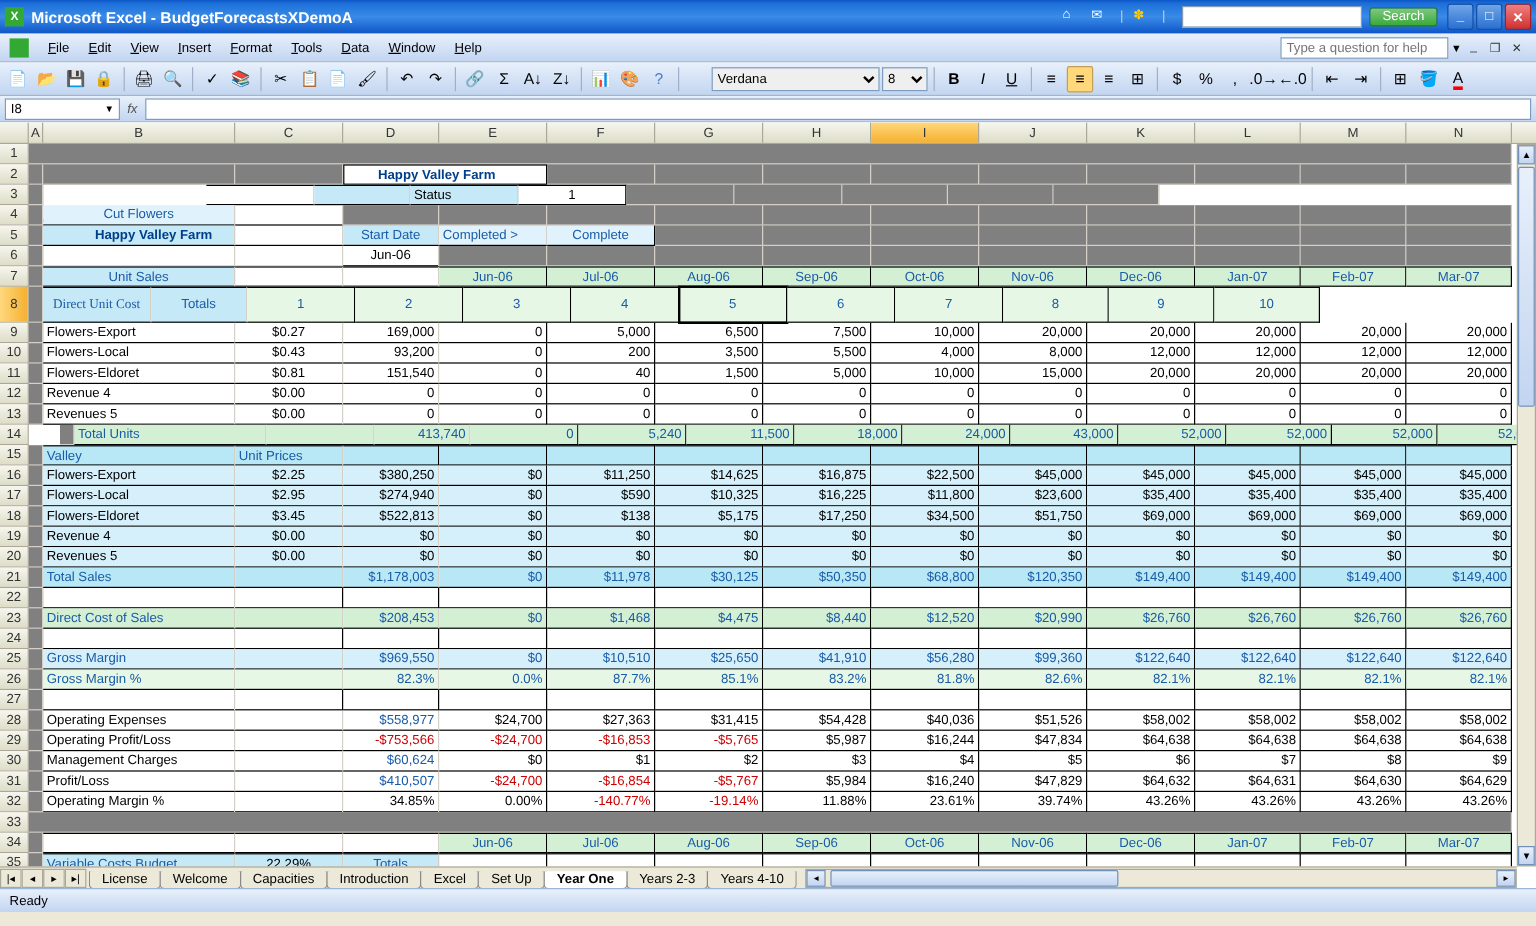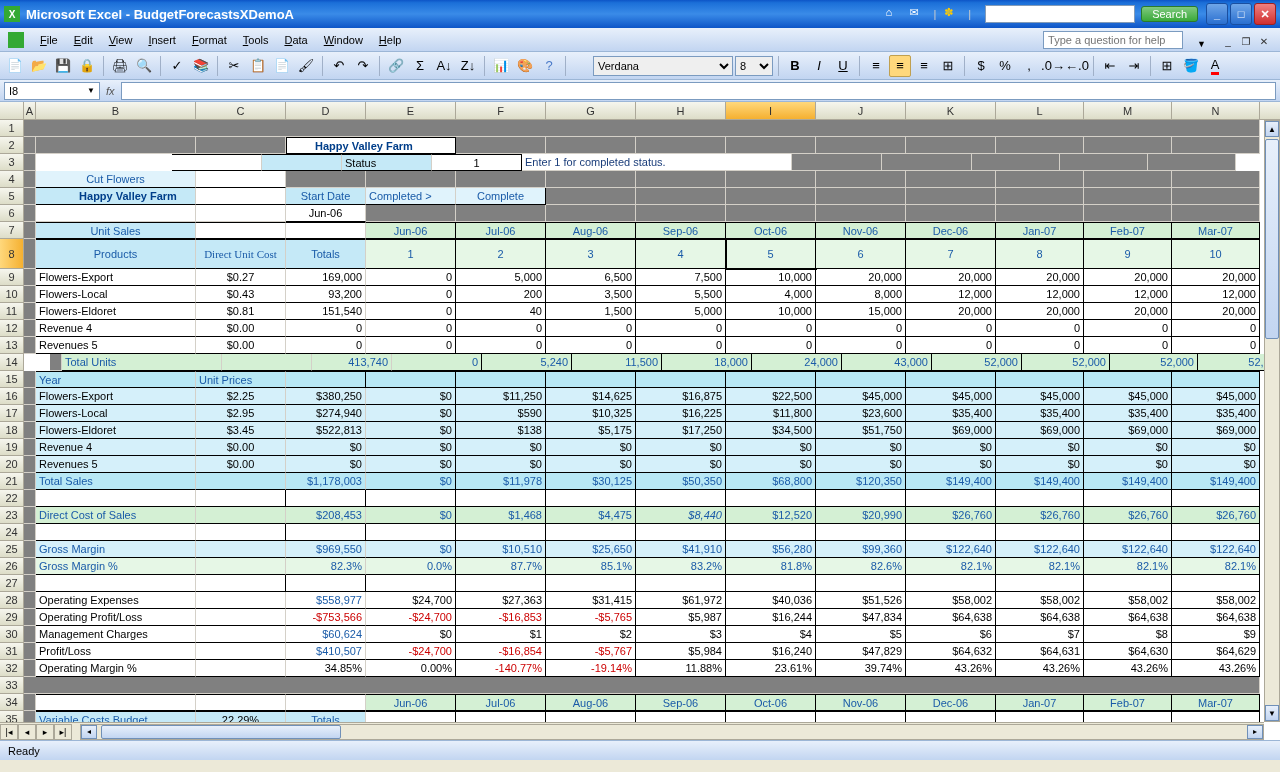--- a/index.html
+++ b/index.html
@@ -17,21 +17,21 @@
 .titlebar .winbtn { width: 22px; height: 22px; background: linear-gradient(to bottom, #6fa6e8, #2a6fd0); border: 1px solid #1a4fa0; border-radius: 3px; color: white; display: flex; align-items: center; justify-content: center; font-weight: bold; cursor: pointer; font-family: Arial; }
 .titlebar .winbtn.close { background: linear-gradient(to bottom, #f08080, #d03030); border-color: #a02020; }
 .titlebar .msn-icons { display: flex; gap: 8px; margin-right: 14px; align-items: center; }
 .titlebar .msn-icon { width: 16px; height: 16px; display: inline-block; }
 
 
 .menubar { background: linear-gradient(to bottom, #e8f0fb, #c2d5f1); height: 24px; display: flex; align-items: center; padding: 0 8px; border-bottom: 1px solid #9cb6d6; }
 .menubar .file-icon { width: 16px; height: 16px; background: #33a933; margin-right: 8px; }
 .menubar .menu-item { padding: 2px 8px; cursor: pointer; font-size: 11px; }
 .menubar .menu-item u { text-decoration: underline; }
-.menubar .right { margin-left: auto; display: flex; align-items: flex-end; gap: 12px; }
+.menubar .right { margin-left: auto; display: flex; align-items: center; gap: 0; }
 .menubar .help-input { height: 18px; width: 140px; border: 1px solid #7b9bc0; padding: 0 4px; font-size: 11px; color: #888; }
 .menubar .doc-btns { display: flex; gap: 2px; }
 .menubar .doc-btn { width: 16px; height: 14px; display: flex; align-items: center; justify-content: center; cursor: pointer; font-size: 10px; color: #333; }
 
 
 .toolbar { background: linear-gradient(to bottom, #e8f0fb, #c2d5f1); height: 28px; display: flex; align-items: center; padding: 0 4px; border-bottom: 1px solid #9cb6d6; gap: 2px; }
 .toolbar .tb-btn { width: 22px; height: 22px; display: flex; align-items: center; justify-content: center; cursor: pointer; border-radius: 2px; font-size: 13px; }
 .toolbar .sep { width: 1px; height: 20px; background: #a0b0c8; margin: 0 3px; }
 .toolbar select { height: 20px; border: 1px solid #7b9bc0; font-size: 11px; }
 .toolbar .font-sel { width: 140px; }
@@ -294,21 +294,20 @@
         <div class="cell bg-gray" style="width: 88px;"></div>
         <div class="cell bg-gray" style="width: 88px;"></div>
       </div>
       <div class="row" style="height: 17px;">
         <div class="cell bg-gray" style="width: 12px;"></div>
         <div class="cell bg-hdr1 txt-navy bb bt" style="width: 136px; margin-top: 29px;">Div./Department</div>
         <div class="cell bb bt" style="width: 90px;"></div>
         <div class="cell bb bt bg-hdr1" style="width: 80px;"></div>
         <div class="cell bg-hdr1 bb bt" style="width: 90px;">Status</div>
         <div class="cell c bb bt br" style="width: 90px;">1</div>
-        <div class="cell txt-navy" style="width: 270px;">Enter 1 for completed status.</div>
         <div class="cell bg-gray" style="width: 90px;"></div>
         <div class="cell bg-gray" style="width: 90px;"></div>
         <div class="cell bg-gray" style="width: 88px;"></div>
         <div class="cell bg-gray" style="width: 88px;"></div>
         <div class="cell bg-gray" style="width: 88px;"></div>
       </div>
       <div class="row" style="height: 17px;">
         <div class="cell bg-gray" style="width: 12px;"></div>
         <div class="cell bg-hdr2 txt-dblue c bb" style="width: 160px;">Cut Flowers</div>
         <div class="cell bb" style="width: 90px;"></div>
@@ -367,21 +366,20 @@
         <div class="cell bg-green c txt-dblue bb bt br" style="width: 90px;">Sep-06</div>
         <div class="cell bg-green c txt-dblue bb bt br" style="width: 90px;">Oct-06</div>
         <div class="cell bg-green c txt-dblue bb bt br" style="width: 90px;">Nov-06</div>
         <div class="cell bg-green c txt-dblue bb bt br" style="width: 90px;">Dec-06</div>
         <div class="cell bg-green c txt-dblue bb bt br" style="width: 88px;">Jan-07</div>
         <div class="cell bg-green c txt-dblue bb bt br" style="width: 88px;">Feb-07</div>
         <div class="cell bg-green c txt-dblue bb bt br" style="width: 88px;">Mar-07</div>
       </div>
       <div class="row" style="height: 30px;">
         <div class="cell bg-gray" style="width: 12px;"></div>
-        <div class="cell bg-hdr1 c txt-dblue bb bt" style="width: 160px; height: 30px;">Products</div>
         <div class="cell bg-hdr1 c txt-dblue bb bt" style="width: 90px; height: 30px; font-family: Liberation Serif, serif;">Direct Unit Cost</div>
         <div class="cell bg-hdr1 c txt-dblue bb bt" style="width: 80px; height: 30px;">Totals</div>
         <div class="cell bg-ltgreen c txt-dblue bb bt br" style="width: 90px; height: 30px;">1</div>
         <div class="cell bg-ltgreen c txt-dblue bb bt br" style="width: 90px; height: 30px;">2</div>
         <div class="cell bg-ltgreen c txt-dblue bb bt br" style="width: 90px; height: 30px;">3</div>
         <div class="cell bg-ltgreen c txt-dblue bb bt br" style="width: 90px; height: 30px;">4</div>
         <div class="cell bg-ltgreen c txt-dblue bb bt br active-cell" style="width: 90px; height: 30px;">5</div>
         <div class="cell bg-ltgreen c txt-dblue bb bt br" style="width: 90px; height: 30px;">6</div>
         <div class="cell bg-ltgreen c txt-dblue bb bt br" style="width: 90px; height: 30px;">7</div>
         <div class="cell bg-ltgreen c txt-dblue bb bt br" style="width: 88px; height: 30px;">8</div>
@@ -479,21 +477,21 @@
         <div class="cell bg-green txt-dblue r bb br" style="width: 90px;">18,000</div>
         <div class="cell bg-green txt-dblue r bb br" style="width: 90px;">24,000</div>
         <div class="cell bg-green txt-dblue r bb br" style="width: 90px;">43,000</div>
         <div class="cell bg-green txt-dblue r bb br" style="width: 90px;">52,000</div>
         <div class="cell bg-green txt-dblue r bb br" style="width: 88px;">52,000</div>
         <div class="cell bg-green txt-dblue r bb br" style="width: 88px;">52,000</div>
         <div class="cell bg-green txt-dblue r bb br" style="width: 88px;">52,000</div>
       </div>
       <div class="row" style="height: 17px;">
         <div class="cell bg-gray" style="width: 12px;"></div>
-        <div class="cell bg-cyan txt-dblue bb bt" style="width: 160px;">Year</div>
+        <div class="cell bg-cyan txt-dblue bb bt" style="width: 160px;">Valley</div>
         <div class="cell bg-cyan txt-dblue bb bt" style="width: 90px;">Unit Prices</div>
         <div class="cell bg-cyan bb bt br" style="width: 80px;"></div>
         <div class="cell bg-cyan bb bt br" style="width: 90px;"></div>
         <div class="cell bg-cyan bb bt br" style="width: 90px;"></div>
         <div class="cell bg-cyan bb bt br" style="width: 90px;"></div>
         <div class="cell bg-cyan bb bt br" style="width: 90px;"></div>
         <div class="cell bg-cyan bb bt br" style="width: 90px;"></div>
         <div class="cell bg-cyan bb bt br" style="width: 90px;"></div>
         <div class="cell bg-cyan bb bt br" style="width: 90px;"></div>
         <div class="cell bg-cyan bb bt br" style="width: 88px;"></div>
@@ -613,21 +611,21 @@
         <div class="cell bb br" style="width: 88px;"></div>
       </div>
       <div class="row" style="height: 17px;">
         <div class="cell bg-gray" style="width: 12px;"></div>
         <div class="cell bg-green txt-dblue bb" style="width: 160px;">Direct Cost of Sales</div>
         <div class="cell bg-green txt-dblue c bb" style="width: 90px;"></div>
         <div class="cell bg-green txt-dblue r bb" style="width: 80px;">$208,453</div>
         <div class="cell bg-green txt-dblue r bb br" style="width: 90px;">$0</div>
         <div class="cell bg-green txt-dblue r bb br" style="width: 90px;">$1,468</div>
         <div class="cell bg-green txt-dblue r bb br" style="width: 90px;">$4,475</div>
-        <div class="cell bg-green txt-dblue r bb br" style="width: 90px; font-style: italic;">$8,440</div>
+        <div class="cell bg-green txt-dblue r bb br" style="width: 90px;">$8,440</div>
         <div class="cell bg-green txt-dblue r bb br" style="width: 90px;">$12,520</div>
         <div class="cell bg-green txt-dblue r bb br" style="width: 90px;">$20,990</div>
         <div class="cell bg-green txt-dblue r bb br" style="width: 90px;">$26,760</div>
         <div class="cell bg-green txt-dblue r bb br" style="width: 88px;">$26,760</div>
         <div class="cell bg-green txt-dblue r bb br" style="width: 88px;">$26,760</div>
         <div class="cell bg-green txt-dblue r bb br" style="width: 88px;">$26,760</div>
       </div>
       <div class="row" style="height: 17px;">
         <div class="cell bg-gray" style="width: 12px;"></div>
         <div class="cell bb" style="width: 160px;"></div>
@@ -693,21 +691,21 @@
         <div class="cell bb br" style="width: 88px;"></div>
       </div>
       <div class="row" style="height: 17px;">
         <div class="cell bg-gray" style="width: 12px;"></div>
         <div class="cell  bb" style="width: 160px;">Operating Expenses</div>
         <div class="cell  c bb" style="width: 90px;"></div>
         <div class="cell txt-dblue r bb" style="width: 80px;">$558,977</div>
         <div class="cell  r bb br" style="width: 90px;">$24,700</div>
         <div class="cell  r bb br" style="width: 90px;">$27,363</div>
         <div class="cell  r bb br" style="width: 90px;">$31,415</div>
-        <div class="cell  r bb br" style="width: 90px;">$61,972</div>
+        <div class="cell  r bb br" style="width: 90px;">$54,428</div>
         <div class="cell  r bb br" style="width: 90px;">$40,036</div>
         <div class="cell  r bb br" style="width: 90px;">$51,526</div>
         <div class="cell  r bb br" style="width: 90px;">$58,002</div>
         <div class="cell  r bb br" style="width: 88px;">$58,002</div>
         <div class="cell  r bb br" style="width: 88px;">$58,002</div>
         <div class="cell  r bb br" style="width: 88px;">$58,002</div>
       </div>
       <div class="row" style="height: 17px;">
         <div class="cell bg-gray" style="width: 12px;"></div>
         <div class="cell  bb" style="width: 160px;">Operating Profit/Loss</div>
@@ -829,20 +827,31 @@
     <div class="thumb"></div>
     <div class="arr" style="position:absolute;bottom:0">▼</div>
   </div>
   <div class="sheet-area" style="position:absolute;bottom:0;left:0;right:16px;">
     <div class="sheet-nav">
       <div class="sheet-nav-btn">|◂</div>
       <div class="sheet-nav-btn">◂</div>
       <div class="sheet-nav-btn">▸</div>
       <div class="sheet-nav-btn">▸|</div>
     </div>
+    <div class="sheet-tabs" id="sheet-tabs">
+        <div class="sheet-tab">License</div>
+        <div class="sheet-tab">Welcome</div>
+        <div class="sheet-tab">Capacities</div>
+        <div class="sheet-tab">Introduction</div>
+        <div class="sheet-tab">Excel</div>
+        <div class="sheet-tab">Set Up</div>
+        <div class="sheet-tab active">Year One</div>
+        <div class="sheet-tab">Years 2-3</div>
+        <div class="sheet-tab">Years 4-10</div>
+      </div>
     <div class="hscroll">
       <div class="arr">◂</div>
       <div class="thumb"></div>
       <div class="arr rt">▸</div>
     </div>
   </div>
 </div>
 
 <div class="statusbar">
   <span>Ready</span>

